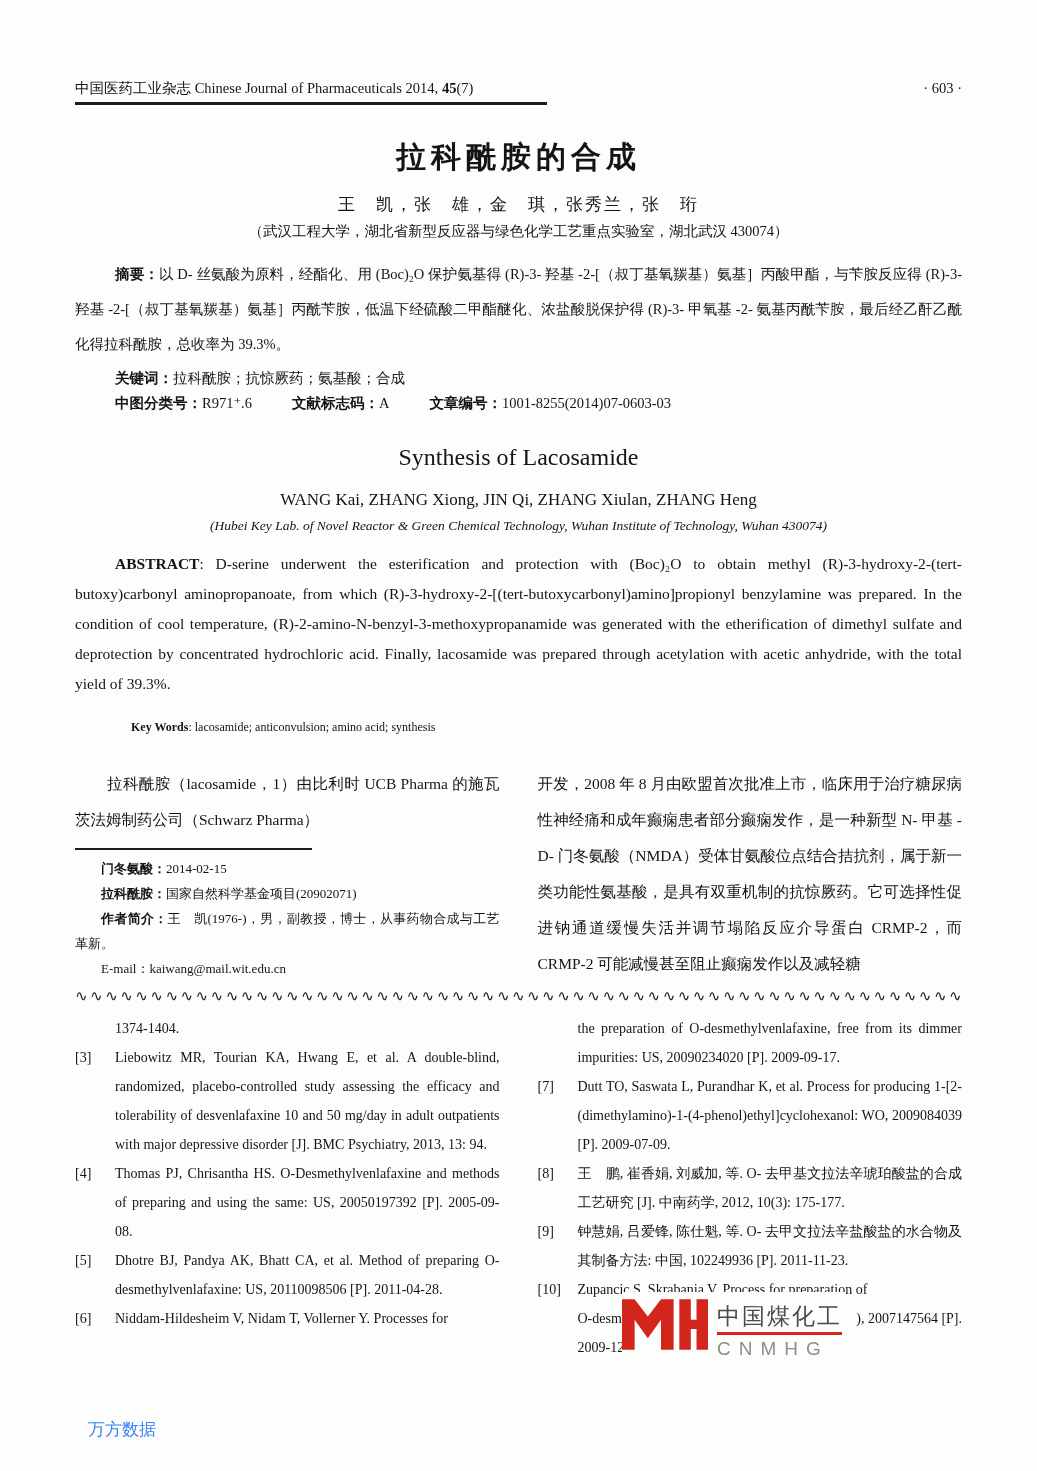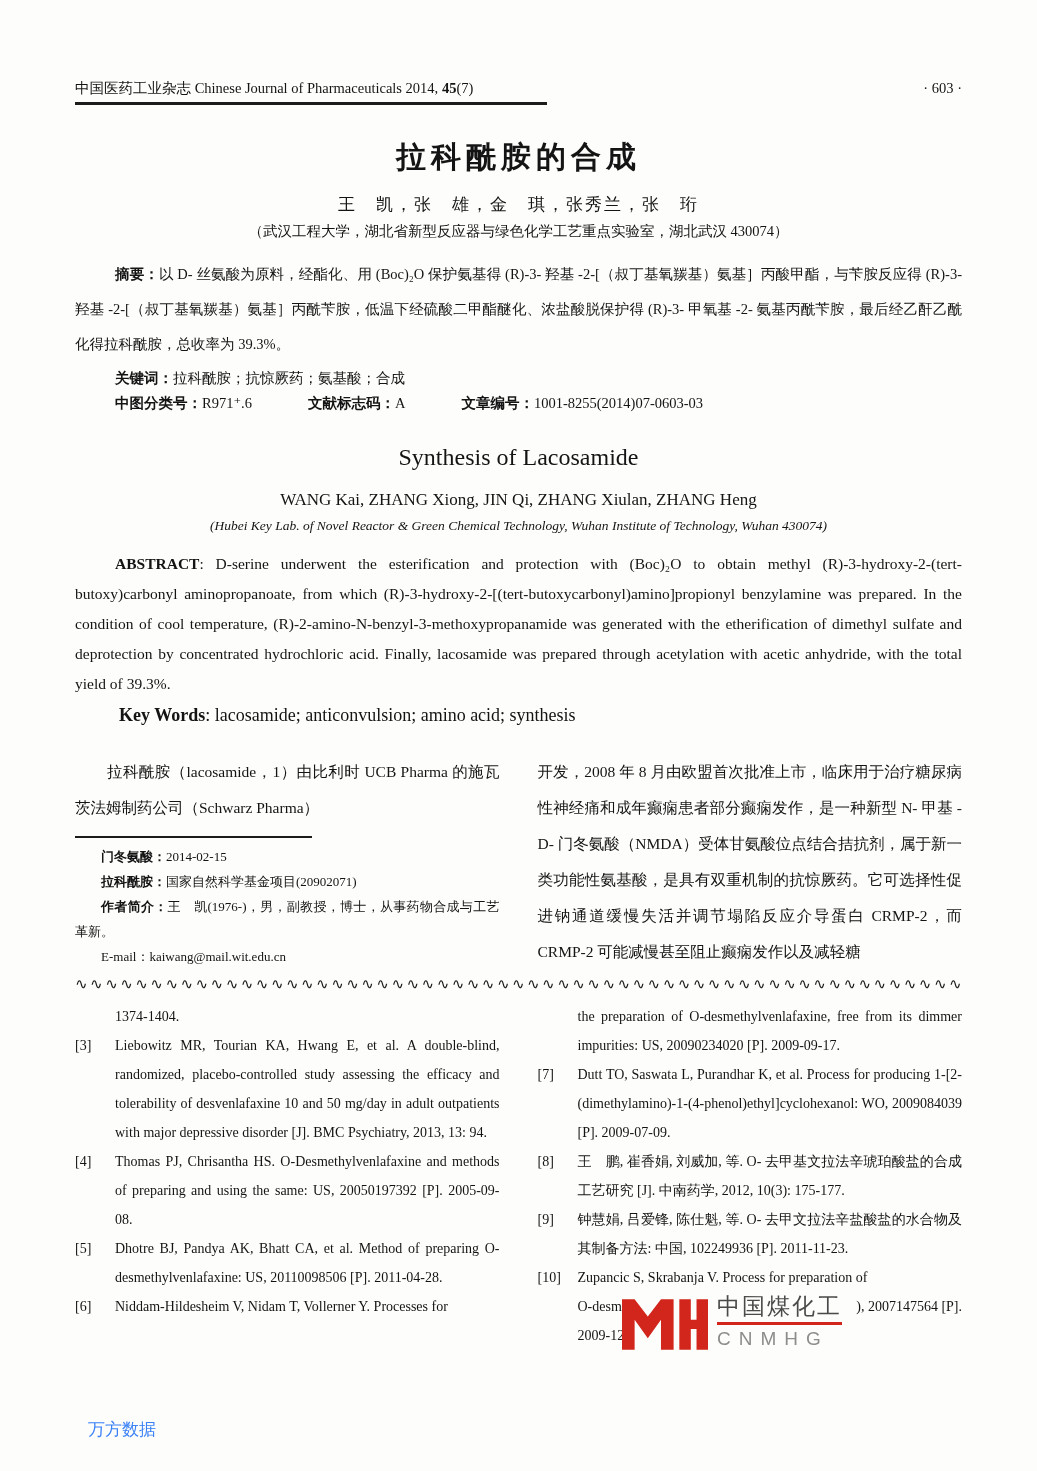--- a/index.html
+++ b/index.html
@@ -17,27 +17,27 @@
   .hdr-right{line-height:20px;}
   
   .title-cn{margin:34px 0 0;text-align:center;font-size:30px;line-height:36px;
     font-weight:700;letter-spacing:5px;font-family:"Liberation Sans","DejaVu Sans",sans-serif;}
   .authors-cn{margin-top:18px;text-align:center;font-size:17px;line-height:23px;letter-spacing:2px;}
   .affil-cn{margin-top:6px;text-align:center;font-size:14.5px;line-height:19px;}
   
   .abstract-cn{margin:16px 0 0;font-size:14.5px;line-height:35px;text-align:justify;text-indent:40px;}
   .kw{margin:4px 0 0;font-size:14.5px;line-height:25px;text-indent:40px;}
   .meta{margin:0;font-size:14.5px;line-height:25px;text-indent:40px;}
-  .meta .gap{margin-left:56px;}
+  .meta .gap{margin-left:40px;}
   
   .title-en{margin:26px 0 8px;text-align:center;font-size:24px;line-height:30px;font-weight:400;}
   .authors-en{margin-top:16px;text-align:center;font-size:17px;line-height:24px;}
   .affil-en{margin-top:5px;text-align:center;font-size:13.5px;line-height:18px;font-style:italic;}
   .abstract-en{margin:14px 0 0;font-size:15.5px;line-height:30px;text-align:justify;text-indent:40px;}
-  .kw-en{margin:4px;font-size:18px;line-height:25px;text-indent:40px;}
+  .kw-en{margin:16px;font-size:12px;line-height:25px;text-indent:40px;}
   
   .cols{display:flex;gap:38px;}
   .body-cols{margin-top:26px;}
   .col{flex:1;min-width:0;}
   .body-cn{margin:0;font-size:15.5px;line-height:36px;text-align:justify;}
   .indent{text-indent:32px;}
   
   .footnote{margin-top:10px;font-size:13px;line-height:25px;}
   .fn-rule{width:237px;height:2px;background:#1c1c1c;margin-bottom:6px;}
   .footnote p{margin:0;text-indent:26px;text-align:justify;}
@@ -47,21 +47,21 @@
   
   .ref-cols{margin-top:8px;}
   .ref{display:flex;font-size:14px;line-height:29px;}
   .ref-num{width:40px;flex-shrink:0;}
   .ref-text{flex:1;text-align:justify;}
   .ref10 .l2{display:flex;justify-content:space-between;}
   
   .watermark{position:absolute;left:622px;top:1292px;display:flex;gap:9px;align-items:flex-start;
     background:#fdfdfb;padding:0 3px 2px 0;}
   .wm-cn{font-size:23px;line-height:28px;color:#4a4a4a;letter-spacing:2px;
-    font-family:"Liberation Sans","DejaVu Sans",sans-serif;}
+    font-family:"Liberation Sans","DejaVu Sans",sans-serif;margin-top:10px;}
   .wm-underline{height:2.5px;background:#d2251c;margin:2px 0 3px;}
   .wm-en{font-size:19px;line-height:22px;color:#8d8d8d;letter-spacing:8px;
     font-family:"Liberation Sans","DejaVu Sans",sans-serif;}
   .wanfang{position:absolute;left:88px;top:1418px;font-size:17px;color:#3b82f6;
     font-family:"Liberation Sans","DejaVu Sans",sans-serif;}
 </style>
 </head>
 <body>
 
 <div class="page">

